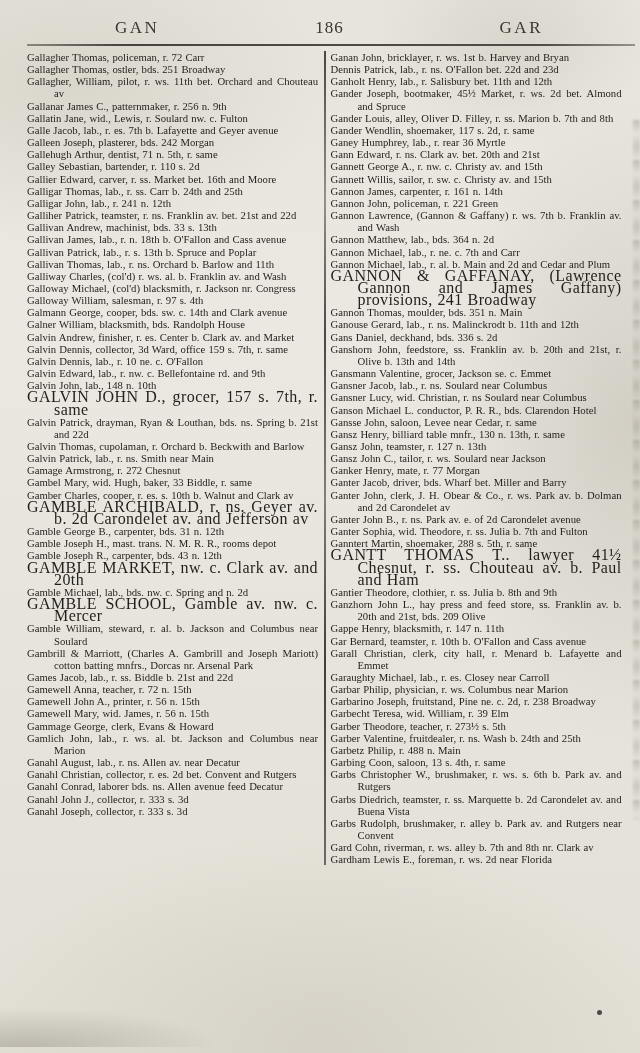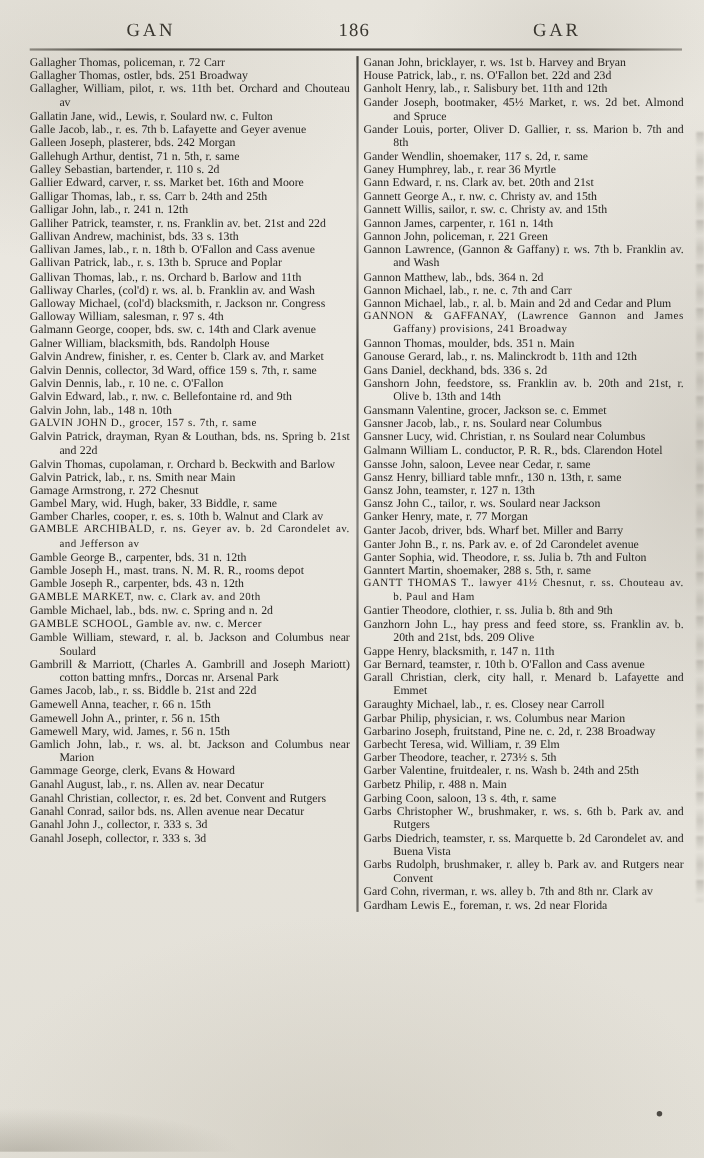--- a/index.html
+++ b/index.html
@@ -16,21 +16,21 @@
       radial-gradient(ellipse 420px 260px at 12% 8%, rgba(190,185,172,0.35), rgba(0,0,0,0) 60%),
       radial-gradient(ellipse 300px 500px at 98% 40%, rgba(175,170,158,0.40), rgba(0,0,0,0) 65%),
       radial-gradient(ellipse 500px 300px at 50% 99%, rgba(198,193,180,0.45), rgba(0,0,0,0) 70%),
       radial-gradient(ellipse 200px 140px at 80% 4%, rgba(185,180,168,0.30), rgba(0,0,0,0) 70%),
       linear-gradient(180deg, #e7e4dc 0%, #ebe8e1 30%, #e6e3db 70%, #e2dfd6 100%);
     font-family: "Liberation Serif", "DejaVu Serif", serif;
     color: #211f1c;
   }
   .page {
     position: relative;
-    padding: 14px 16px 0 27px;
+    padding: 14px 1px 0 27px;
     box-sizing: border-box;
     width: 640px;
     height: 1047px;
   }
   .running-head {
     position: relative;
     height: 28px;
     display: flex;
     align-items: center;
     justify-content: space-between;
@@ -69,21 +69,21 @@
       rgba(45,43,38,0.9) 75%,
       rgba(45,43,38,0.65) 100%);
   }
   .entry {
     padding-left: 27px;
     text-indent: -27px;
     word-spacing: 0.5px;
   }
   .entry.caps {
     letter-spacing: 0.4px;
-    font-size: 10px;
+    font-size: 16px;
   }
   
   .smudge {
     position: absolute;
     pointer-events: none;
   }
   .smudge-right-edge {
     right: 0; top: 120px; width: 7px; height: 700px;
     background: repeating-linear-gradient(180deg,
       rgba(90,85,75,0.25) 0px, rgba(0,0,0,0) 14px,
@@ -112,20 +112,21 @@
     <span>GAR</span>
   </div>
 
   <div class="header-rule"></div>
 
   <div class="cols">
     <div class="col">
         <div class="entry">Gallagher Thomas, policeman, r. 72 Carr</div>
         <div class="entry">Gallagher Thomas, ostler, bds. 251 Broadway</div>
         <div class="entry">Gallagher, William, pilot, r. ws. 11th bet. Orchard and Chouteau av</div>
+        <div class="entry">Gallanar James C., patternmaker, r. 256 n. 9th</div>
         <div class="entry">Gallatin Jane, wid., Lewis, r. Soulard nw. c. Fulton</div>
         <div class="entry">Galle Jacob, lab., r. es. 7th b. Lafayette and Geyer avenue</div>
         <div class="entry">Galleen Joseph, plasterer, bds. 242 Morgan</div>
         <div class="entry">Gallehugh Arthur, dentist, 71 n. 5th, r. same</div>
         <div class="entry">Galley Sebastian, bartender, r. 110 s. 2d</div>
         <div class="entry">Gallier Edward, carver, r. ss. Market bet. 16th and Moore</div>
         <div class="entry">Galligar Thomas, lab., r. ss. Carr b. 24th and 25th</div>
         <div class="entry">Galligar John, lab., r. 241 n. 12th</div>
         <div class="entry">Galliher Patrick, teamster, r. ns. Franklin av. bet. 21st and 22d</div>
         <div class="entry">Gallivan Andrew, machinist, bds. 33 s. 13th</div>
@@ -152,64 +153,65 @@
         <div class="entry caps">GAMBLE ARCHIBALD, r. ns. Geyer av. b. 2d Carondelet av. and Jefferson av</div>
         <div class="entry">Gamble George B., carpenter, bds. 31 n. 12th</div>
         <div class="entry">Gamble Joseph H., mast. trans. N. M. R. R., rooms depot</div>
         <div class="entry">Gamble Joseph R., carpenter, bds. 43 n. 12th</div>
         <div class="entry caps">GAMBLE MARKET, nw. c. Clark av. and 20th</div>
         <div class="entry">Gamble Michael, lab., bds. nw. c. Spring and n. 2d</div>
         <div class="entry caps">GAMBLE SCHOOL, Gamble av. nw. c. Mercer</div>
         <div class="entry">Gamble William, steward, r. al. b. Jackson and Columbus near Soulard</div>
         <div class="entry">Gambrill &amp; Marriott, (Charles A. Gambrill and Joseph Mariott) cotton batting mnfrs., Dorcas nr. Arsenal Park</div>
         <div class="entry">Games Jacob, lab., r. ss. Biddle b. 21st and 22d</div>
-        <div class="entry">Gamewell Anna, teacher, r. 66 n. 15th</div>
+        <div class="entry">Gamewell Anna, teacher, r. 72 n. 15th</div>
         <div class="entry">Gamewell John A., printer, r. 56 n. 15th</div>
         <div class="entry">Gamewell Mary, wid. James, r. 56 n. 15th</div>
+        <div class="entry">Gammage George, clerk, Evans &amp; Howard</div>
         <div class="entry">Gamlich John, lab., r. ws. al. bt. Jackson and Columbus near Marion</div>
-        <div class="entry">Gammage George, clerk, Evans &amp; Howard</div>
         <div class="entry">Ganahl August, lab., r. ns. Allen av. near Decatur</div>
         <div class="entry">Ganahl Christian, collector, r. es. 2d bet. Convent and Rutgers</div>
-        <div class="entry">Ganahl Conrad, sailor bds. ns. Allen avenue near Decatur</div>
+        <div class="entry">Ganahl Conrad, laborer bds. ns. Allen avenue feed Decatur</div>
         <div class="entry">Ganahl John J., collector, r. 333 s. 3d</div>
         <div class="entry">Ganahl Joseph, collector, r. 333 s. 3d</div>
       </div>
     <div class="col-divider"></div>
     <div class="col">
         <div class="entry">Ganan John, bricklayer, r. ws. 1st b. Harvey and Bryan</div>
-        <div class="entry">House Patrick, lab., r. ns. O'Fallon bet. 22d and 23d</div>
+        <div class="entry">Dennis Patrick, lab., r. ns. O'Fallon bet. 22d and 23d</div>
         <div class="entry">Ganholt Henry, lab., r. Salisbury bet. 11th and 12th</div>
         <div class="entry">Gander Joseph, bootmaker, 45½ Market, r. ws. 2d bet. Almond and Spruce</div>
-        <div class="entry">Gander Louis, porter, Oliver D. Gallier, r. ss. Marion b. 7th and 8th</div>
+        <div class="entry">Gander Louis, alley, Oliver D. Filley, r. ss. Marion b. 7th and 8th</div>
         <div class="entry">Gander Wendlin, shoemaker, 117 s. 2d, r. same</div>
         <div class="entry">Ganey Humphrey, lab., r. rear 36 Myrtle</div>
         <div class="entry">Gann Edward, r. ns. Clark av. bet. 20th and 21st</div>
         <div class="entry">Gannett George A., r. nw. c. Christy av. and 15th</div>
         <div class="entry">Gannett Willis, sailor, r. sw. c. Christy av. and 15th</div>
         <div class="entry">Gannon James, carpenter, r. 161 n. 14th</div>
         <div class="entry">Gannon John, policeman, r. 221 Green</div>
         <div class="entry">Gannon Lawrence, (Gannon &amp; Gaffany) r. ws. 7th b. Franklin av. and Wash</div>
         <div class="entry">Gannon Matthew, lab., bds. 364 n. 2d</div>
         <div class="entry">Gannon Michael, lab., r. ne. c. 7th and Carr</div>
         <div class="entry">Gannon Michael, lab., r. al. b. Main and 2d and Cedar and Plum</div>
         <div class="entry caps">GANNON &amp; GAFFANAY, (Lawrence Gannon and James Gaffany) provisions, 241 Broadway</div>
         <div class="entry">Gannon Thomas, moulder, bds. 351 n. Main</div>
         <div class="entry">Ganouse Gerard, lab., r. ns. Malinckrodt b. 11th and 12th</div>
         <div class="entry">Gans Daniel, deckhand, bds. 336 s. 2d</div>
         <div class="entry">Ganshorn John, feedstore, ss. Franklin av. b. 20th and 21st, r. Olive b. 13th and 14th</div>
         <div class="entry">Gansmann Valentine, grocer, Jackson se. c. Emmet</div>
         <div class="entry">Gansner Jacob, lab., r. ns. Soulard near Columbus</div>
         <div class="entry">Gansner Lucy, wid. Christian, r. ns Soulard near Columbus</div>
-        <div class="entry">Galmann William L. conductor, P. R. R., bds. Clarendon Hotel</div>
+        <div class="entry">Ganson Michael L. conductor, P. R. R., bds. Clarendon Hotel</div>
         <div class="entry">Gansse John, saloon, Levee near Cedar, r. same</div>
         <div class="entry">Gansz Henry, billiard table mnfr., 130 n. 13th, r. same</div>
         <div class="entry">Gansz John, teamster, r. 127 n. 13th</div>
         <div class="entry">Gansz John C., tailor, r. ws. Soulard near Jackson</div>
         <div class="entry">Ganker Henry, mate, r. 77 Morgan</div>
         <div class="entry">Ganter Jacob, driver, bds. Wharf bet. Miller and Barry</div>
+        <div class="entry">Ganter John, clerk, J. H. Obear &amp; Co., r. ws. Park av. b. Dolman and 2d Carondelet av</div>
         <div class="entry">Ganter John B., r. ns. Park av. e. of 2d Carondelet avenue</div>
         <div class="entry">Ganter Sophia, wid. Theodore, r. ss. Julia b. 7th and Fulton</div>
         <div class="entry">Ganntert Martin, shoemaker, 288 s. 5th, r. same</div>
         <div class="entry caps">GANTT THOMAS T.. lawyer 41½ Chesnut, r. ss. Chouteau av. b. Paul and Ham</div>
         <div class="entry">Gantier Theodore, clothier, r. ss. Julia b. 8th and 9th</div>
         <div class="entry">Ganzhorn John L., hay press and feed store, ss. Franklin av. b. 20th and 21st, bds. 209 Olive</div>
         <div class="entry">Gappe Henry, blacksmith, r. 147 n. 11th</div>
         <div class="entry">Gar Bernard, teamster, r. 10th b. O'Fallon and Cass avenue</div>
         <div class="entry">Garall Christian, clerk, city hall, r. Menard b. Lafayette and Emmet</div>
         <div class="entry">Garaughty Michael, lab., r. es. Closey near Carroll</div>

